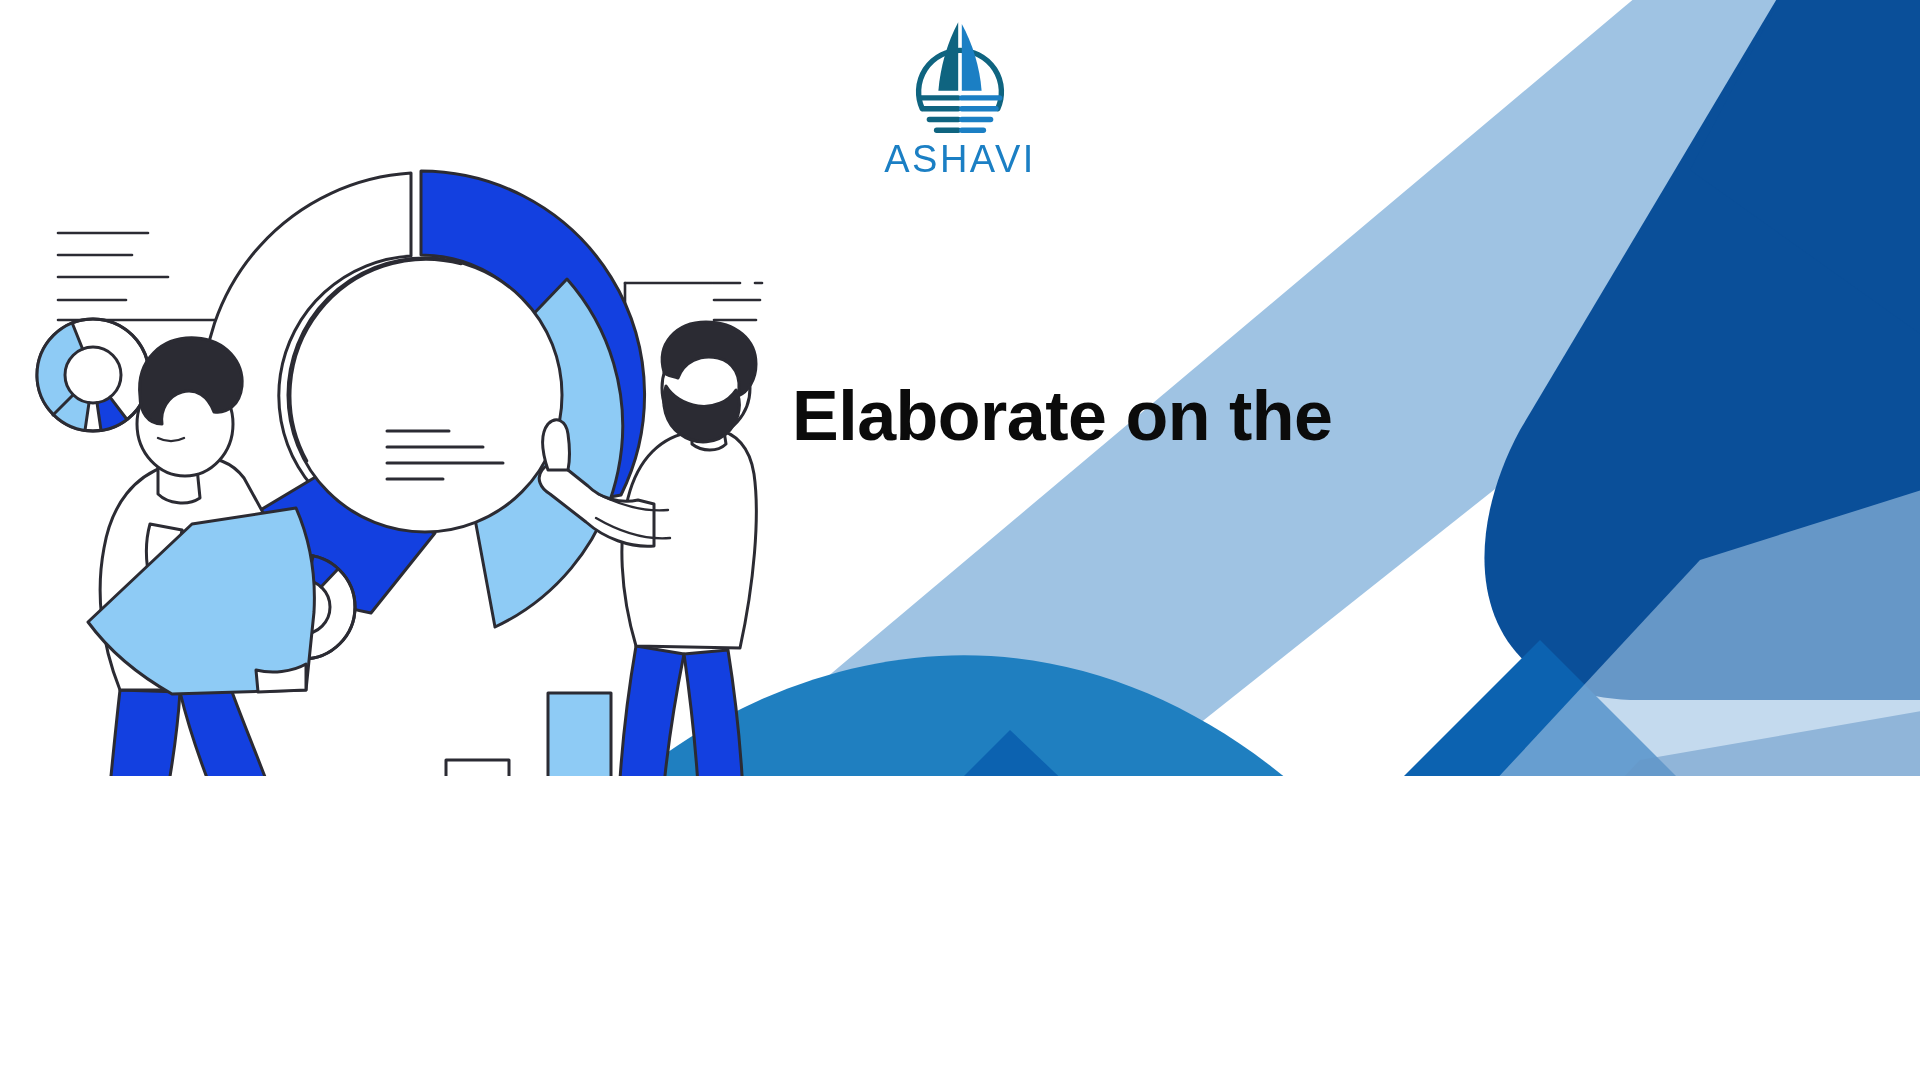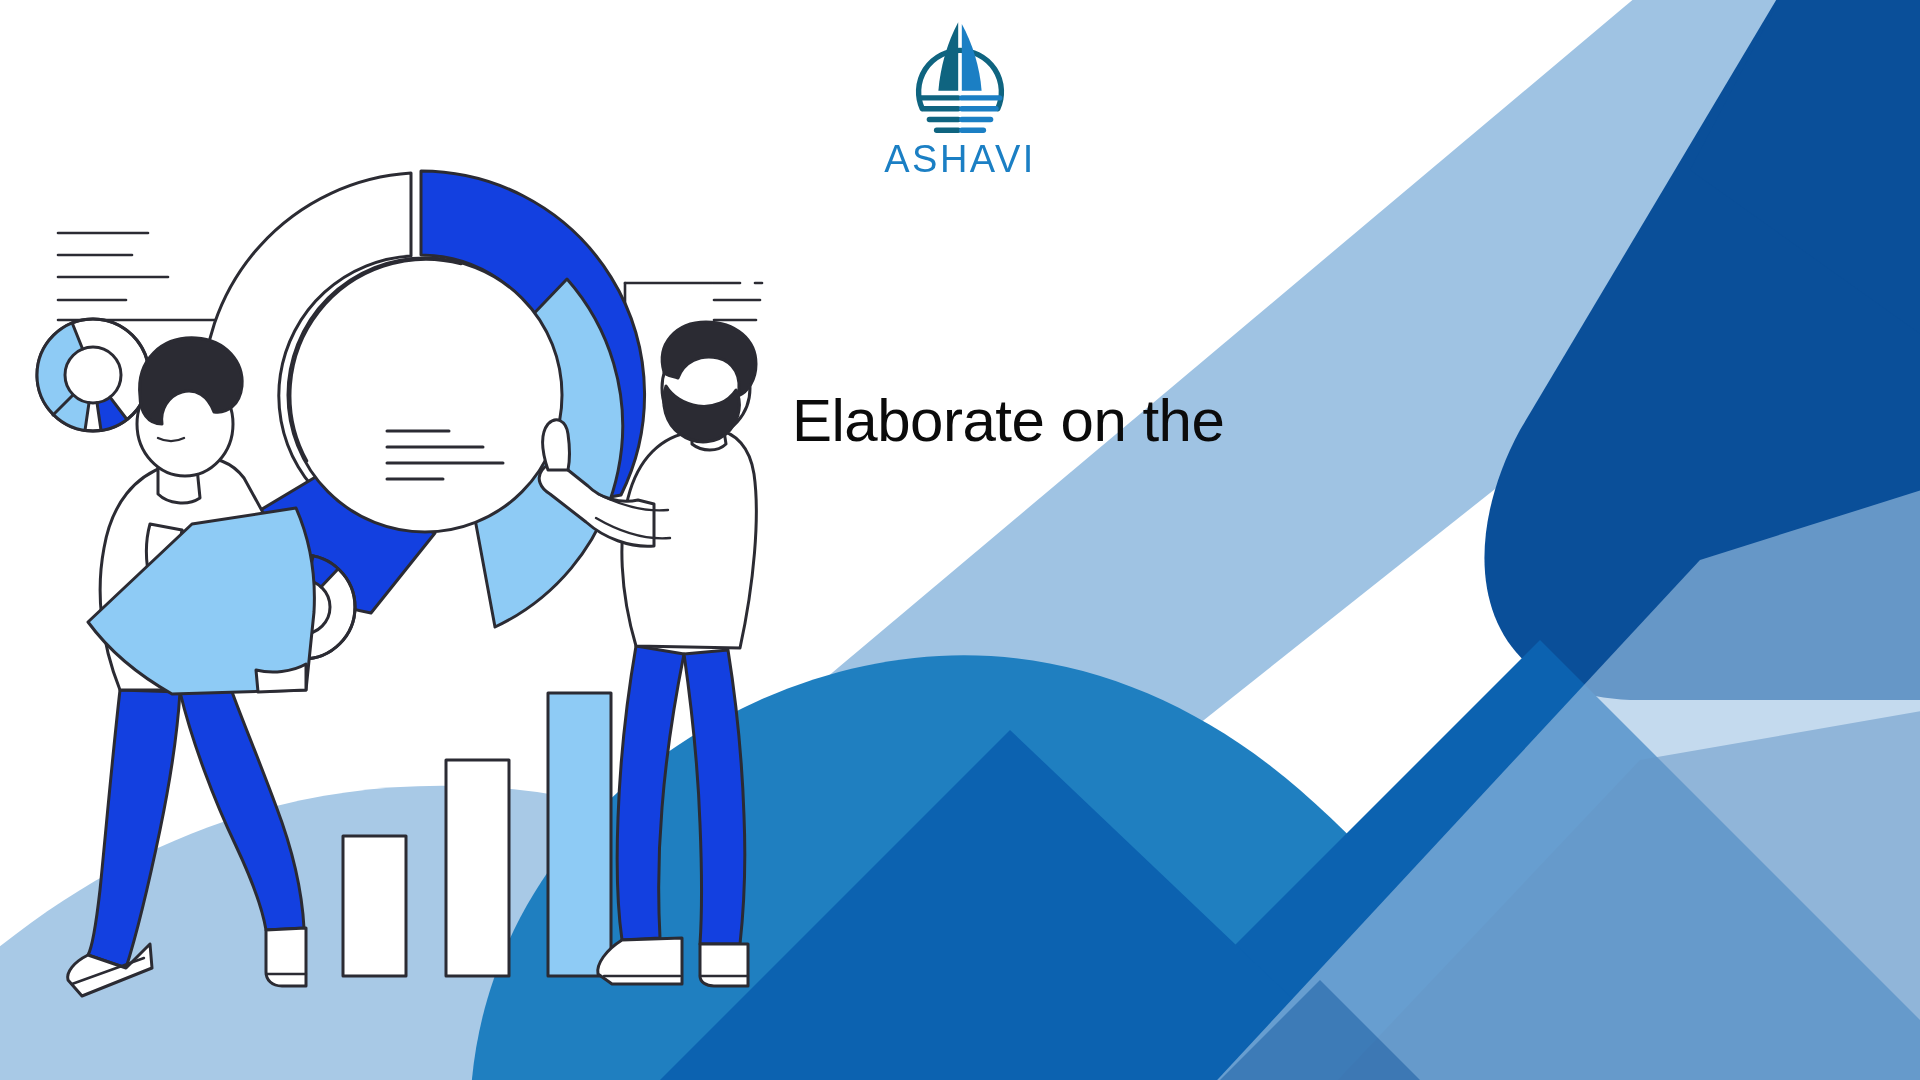--- a/index.html
+++ b/index.html
@@ -2,46 +2,46 @@
 <html><head>
 <meta charset="utf-8">
 <style>
   html,body{margin:0;padding:0;}
   body{
     width:1920px;height:1080px;overflow:hidden;
     background:#ffffff;
     font-family:"Liberation Sans","DejaVu Sans",sans-serif;
     position:relative;
   }
-  #stage{position:absolute;inset:0;width:1920px;height:1080px;overflow:hidden;}
+  #stage{position:absolute;inset:0;width:1920px;height:776px;overflow:hidden;}
   .layer{position:absolute;inset:0;width:1920px;height:1080px;}
   svg{display:block;}
 
   
   #logo-block{
     position:absolute;left:0;right:0;top:14px;
     display:flex;flex-direction:column;align-items:center;
     z-index:40;
   }
   #logo-mark{width:108px;height:130px;}
   #logo-wordmark{
     margin-top:-4px;
     font-size:38px;letter-spacing:2.5px;font-weight:400;
     color:#1b7fc4;line-height:1;
   }
 
   
   #headline{
     position:absolute;
-    left:780px; top:380px; width:1110px;
+    left:780px; top:368px; width:1110px;
     z-index:45;
     text-align:center;
     color:#0b0b0b;
-    font-weight:normal;
-    font-size:60px;
+    font-weight:bold;
+    font-size:70px;
     line-height:1.38;
     letter-spacing:-0.5px;
   }
   #headline .hl-line{display:block;white-space:nowrap;}
   #headline .hl-line-1{text-align:left;padding-left:12px;}
   #headline .hl-line-2{text-align:left;padding-left:0px;}
 </style>
 </head>
 <body>
 

